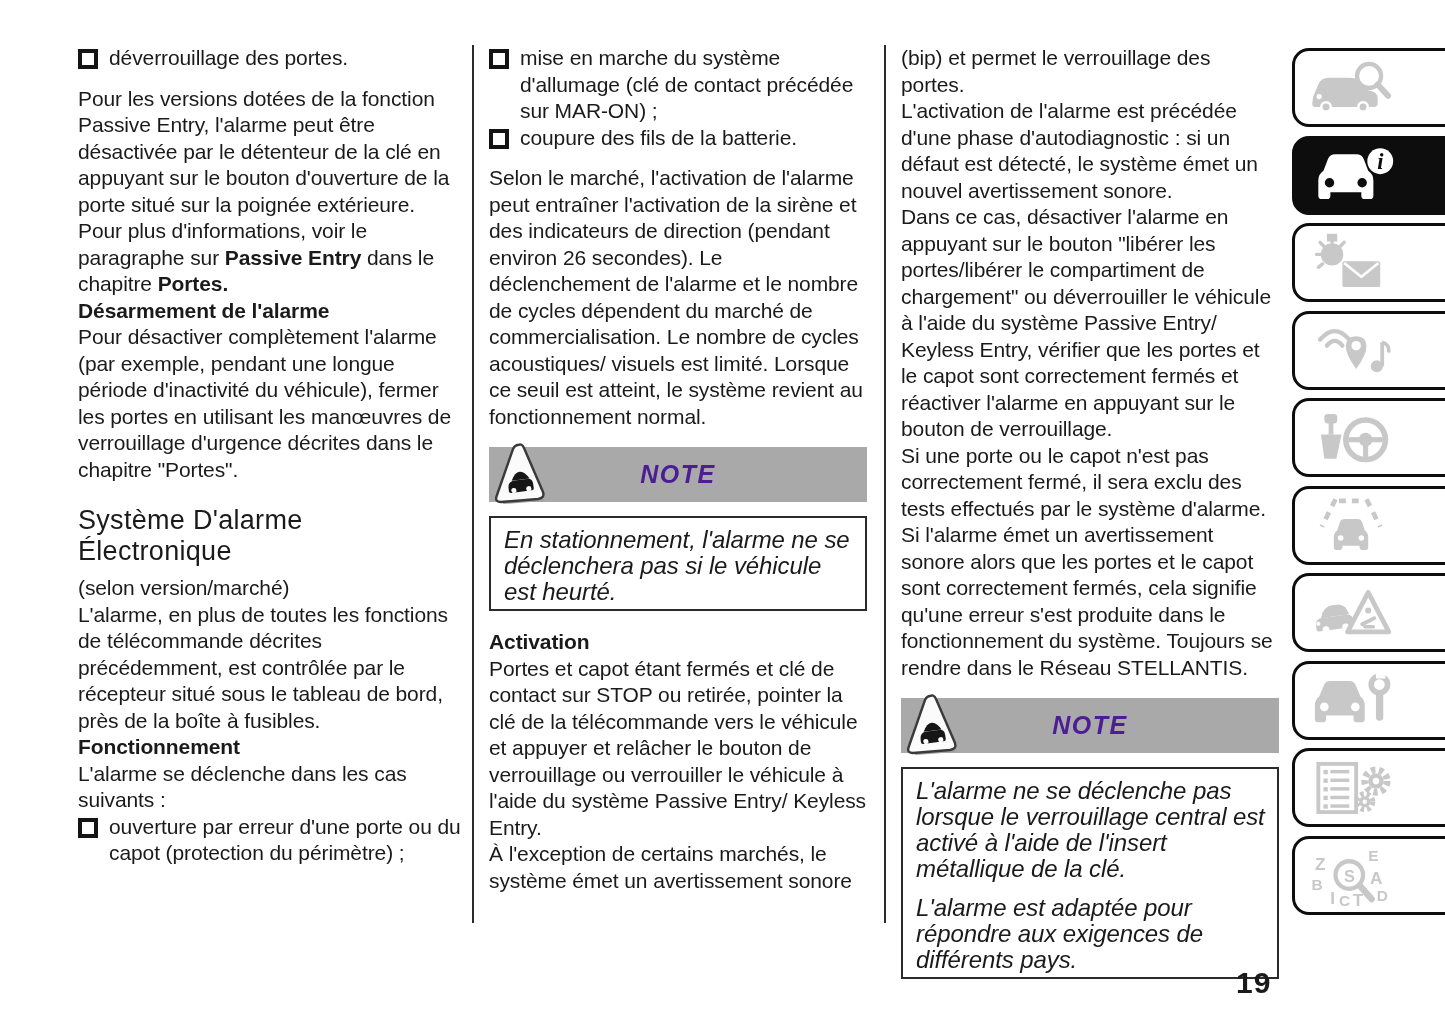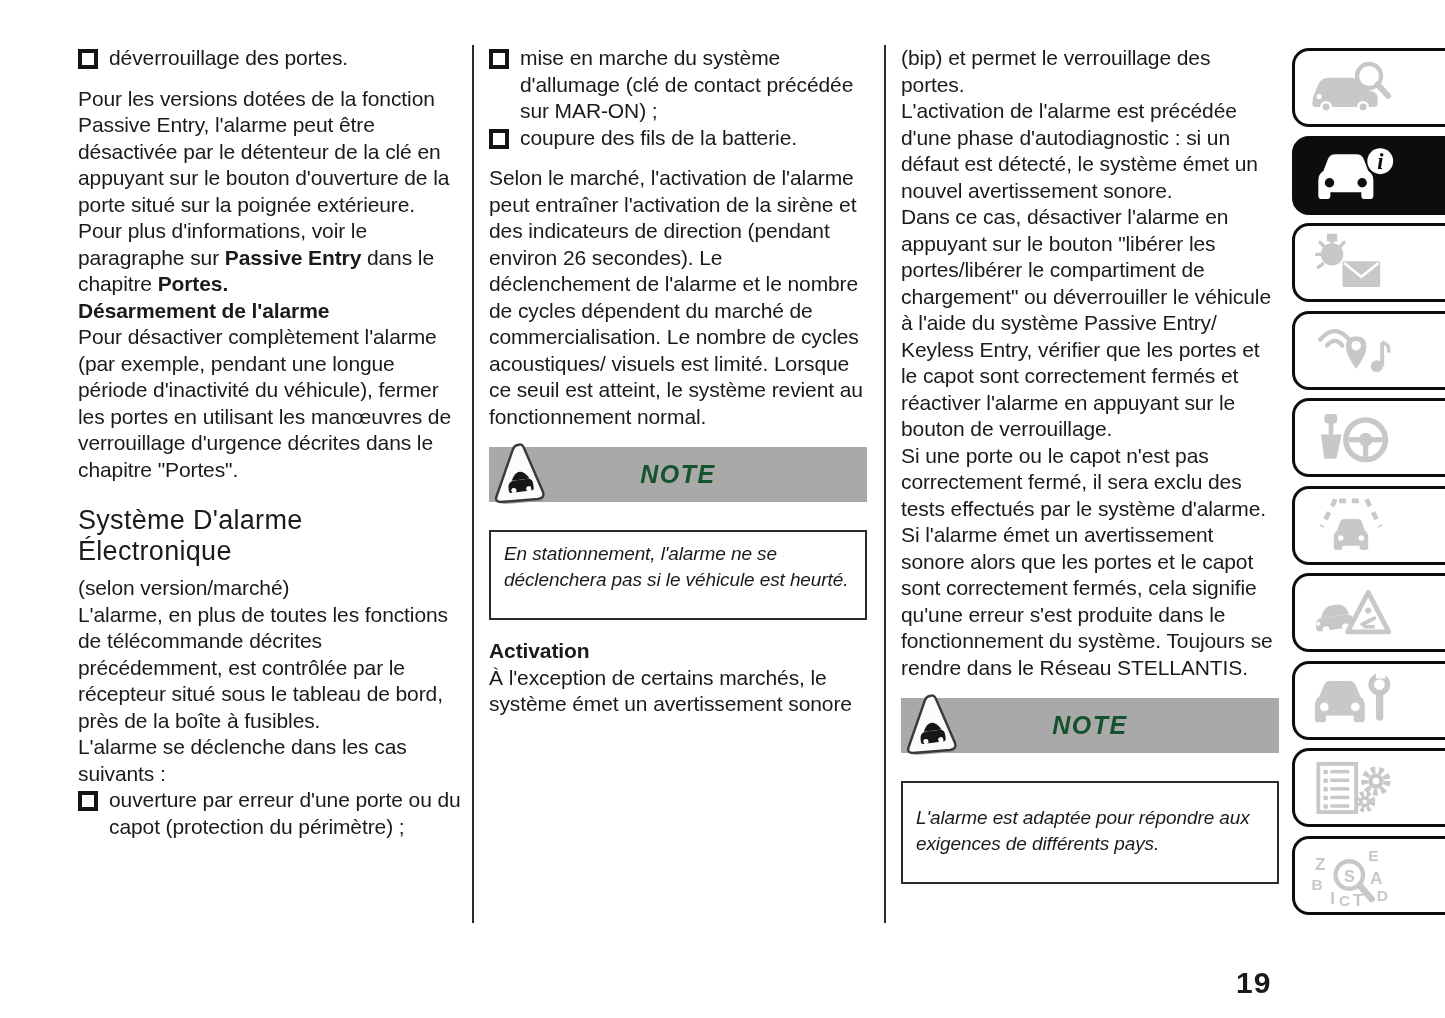--- a/index.html
+++ b/index.html
@@ -16,24 +16,24 @@
   #sep1{left:472px;}
   #sep2{left:884px;}
   .p{margin:0;}
   .gap{margin-top:14px;}
   .bh{margin:0;font-weight:bold;}
   .h1{margin:22px 0 8px;font-weight:normal;font-size:27px;line-height:31px;letter-spacing:0.3px;}
   .bullet{display:grid;grid-template-columns:31px 1fr;margin:0;}
   .sq{width:12px;height:12px;border:4px solid #141414;margin-top:4px;}
   .notebar{position:relative;margin-top:17px;height:55px;background:#a9a9a9;
     display:flex;align-items:center;justify-content:center;}
-  .ntitle{color:#14532d;font-weight:bold;font-style:italic;font-size:25px;letter-spacing:1.5px;}
+  .ntitle{color:#4c1d95;font-weight:bold;font-style:italic;font-size:25px;letter-spacing:1.5px;}
   .nicon{position:absolute;left:2px;top:-6px;}
-  .notebox{border:2px solid #2b2b2b;margin-top:28px;padding:9px 12px 25px 13px;
-    font-style:italic;font-size:19px;line-height:26px;}
+  .notebox{border:2px solid #2b2b2b;margin-top:14px;padding:9px 12px 4px 13px;
+    font-style:italic;font-size:24px;line-height:26px;}
   .tabs{position:absolute;left:1292px;top:48px;display:flex;flex-direction:column;gap:8.5px;}
   .tab{box-sizing:border-box;width:170px;height:79px;background:#ffffff;
     border:3px solid #0d0d0d;border-radius:17px;
     display:flex;align-items:center;padding-left:13px;}
   .tab.active{background:#0d0d0d;}
   .pagenum{position:absolute;left:1236px;top:966px;font-size:30px;font-weight:bold;letter-spacing:1px;}
 </style>
 </head>
 <body>
 
@@ -41,20 +41,21 @@
   <div class="bullet">
     <span class="sq"></span>
     <span>déverrouillage des portes.</span>
   </div>
   <p class="p gap"><span>Pour les versions dotées de la fonction Passive Entry, l'alarme peut être désactivée par le détenteur de la clé en appuyant sur le bouton d'ouverture de la porte situé sur la poignée extérieure. Pour plus d'informations, voir le paragraphe sur </span><b>Passive Entry</b><span> dans le chapitre </span><b>Portes.</b></p>
   <p class="bh">Désarmement de l'alarme</p>
   <p class="p">Pour désactiver complètement l'alarme (par exemple, pendant une longue période d'inactivité du véhicule), fermer les portes en utilisant les manœuvres de verrouillage d'urgence décrites dans le chapitre "Portes".</p>
   <h2 class="h1">Système D'alarme Électronique</h2>
   <p class="p">(selon version/marché)</p>
   <p class="p">L'alarme, en plus de toutes les fonctions de télécommande décrites précédemment, est contrôlée par le récepteur situé sous le tableau de bord, près de la boîte à fusibles.</p>
+  <p class="bh">Fonctionnement</p>
   <p class="p">L'alarme se déclenche dans les cas suivants :</p>
   <div class="bullet gap">
     <span class="sq"></span>
     <span>ouverture par erreur d'une porte ou du capot (protection du périmètre) ;</span>
   </div>
 </div>
 
 <div class="vsep" id="sep1"></div>
 
 <div class="col" id="col2">
@@ -81,20 +82,21 @@
         </g>
       </svg>
     </span>
     <span class="ntitle">NOTE</span>
   </div>
   <div class="notebox">
     <p class="p">En stationnement, l'alarme ne se déclenchera pas si le véhicule est heurté.</p>
   </div>
 
   <p class="bh" style="margin-top:18px;">Activation</p>
+  <p class="p">Portes et capot étant fermés et clé de contact sur STOP ou retirée, pointer la clé de la télécommande vers le véhicule et appuyer et relâcher le bouton de verrouillage ou verrouiller le véhicule à l'aide du système Passive Entry/ Keyless Entry.</p>
   <p class="p">À l'exception de certains marchés, le système émet un avertissement sonore</p>
 </div>
 
 <div class="vsep" id="sep2"></div>
 
 <div class="col" id="col3">
   <p class="p">(bip) et permet le verrouillage des portes.</p>
   <p class="p">L'activation de l'alarme est précédée d'une phase d'autodiagnostic : si un défaut est détecté, le système émet un nouvel avertissement sonore.</p>
   <p class="p">Dans ce cas, désactiver l'alarme en appuyant sur le bouton "libérer les portes/libérer le compartiment de chargement" ou déverrouiller le véhicule à l'aide du système Passive Entry/ Keyless Entry, vérifier que les portes et le capot sont correctement fermés et réactiver l'alarme en appuyant sur le bouton de verrouillage.</p>
   <p class="p">Si une porte ou le capot n'est pas correctement fermé, il sera exclu des tests effectués par le système d'alarme. Si l'alarme émet un avertissement sonore alors que les portes et le capot sont correctement fermés, cela signifie qu'une erreur s'est produite dans le fonctionnement du système. Toujours se rendre dans le Réseau STELLANTIS.</p>
@@ -108,20 +110,21 @@
           <path d="M17 46 Q17 39 24 39 L36 39 Q42 39 42 45 L42 49 Q42 51 40 51 L19 51 Q17 51 17 49 Z" fill="#161616"></path>
           <path d="M21 39 Q25 31 30 31 Q35 31 39 39 Z" fill="#161616"></path>
           <circle cx="22" cy="49" r="2.6" fill="#ffffff"></circle>
           <circle cx="37" cy="49" r="2.6" fill="#ffffff"></circle>
         </g>
       </svg>
     </span>
     <span class="ntitle">NOTE</span>
   </div>
   <div class="notebox">
+    <p class="p">L'alarme ne se déclenche pas lorsque le verrouillage central est activé à l'aide de l'insert métallique de la clé.</p>
     <p class="p" style="margin-top:13px;">L'alarme est adaptée pour répondre aux exigences de différents pays.</p>
   </div>
 </div>
 
 <div class="tabs">
 
   <div class="tab">
     <svg width="86" height="62" viewBox="0 0 100 72" aria-label="car-magnifier-icon">
       <path d="M6 46 L12 32 Q15 24 24 24 L48 24 Q57 24 62 30 L68 38 L75 40 Q81 42 81 48 L81 54 Q81 58 77 58 L8 58 Q5 58 5 54 Z" fill="#c8c8c8"></path>
       <circle cx="21" cy="58" r="7" fill="#ffffff"></circle>

